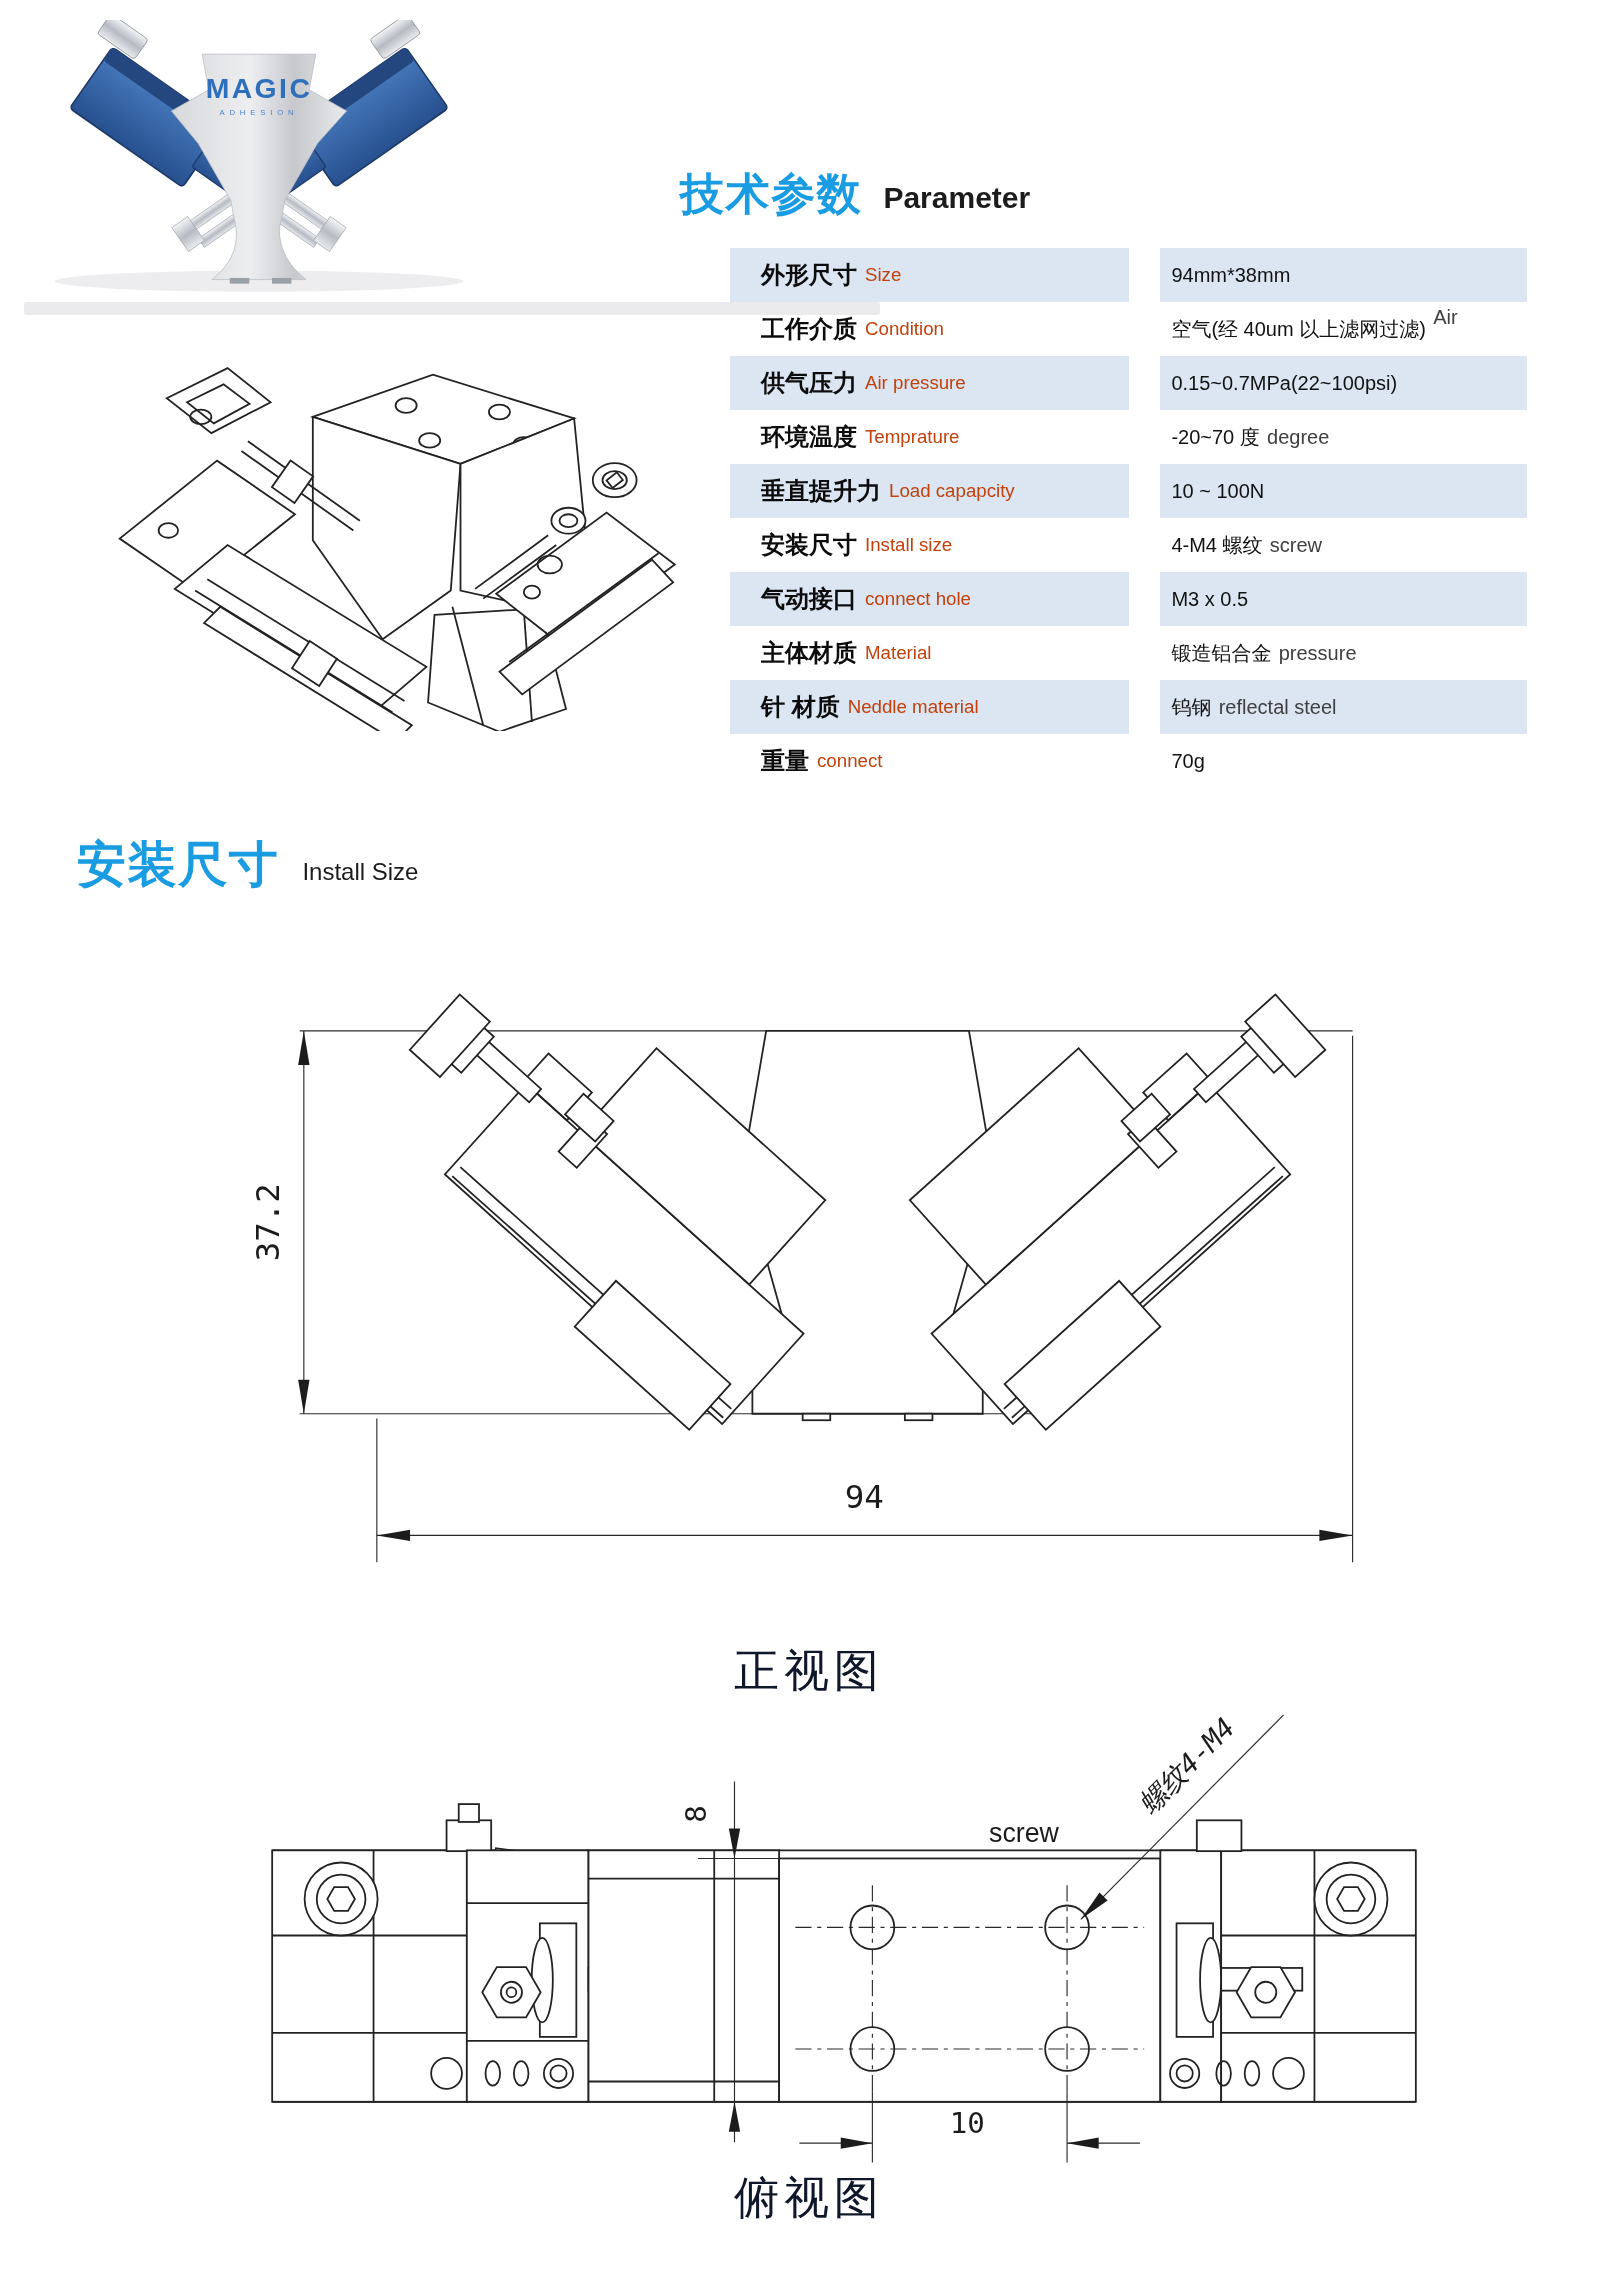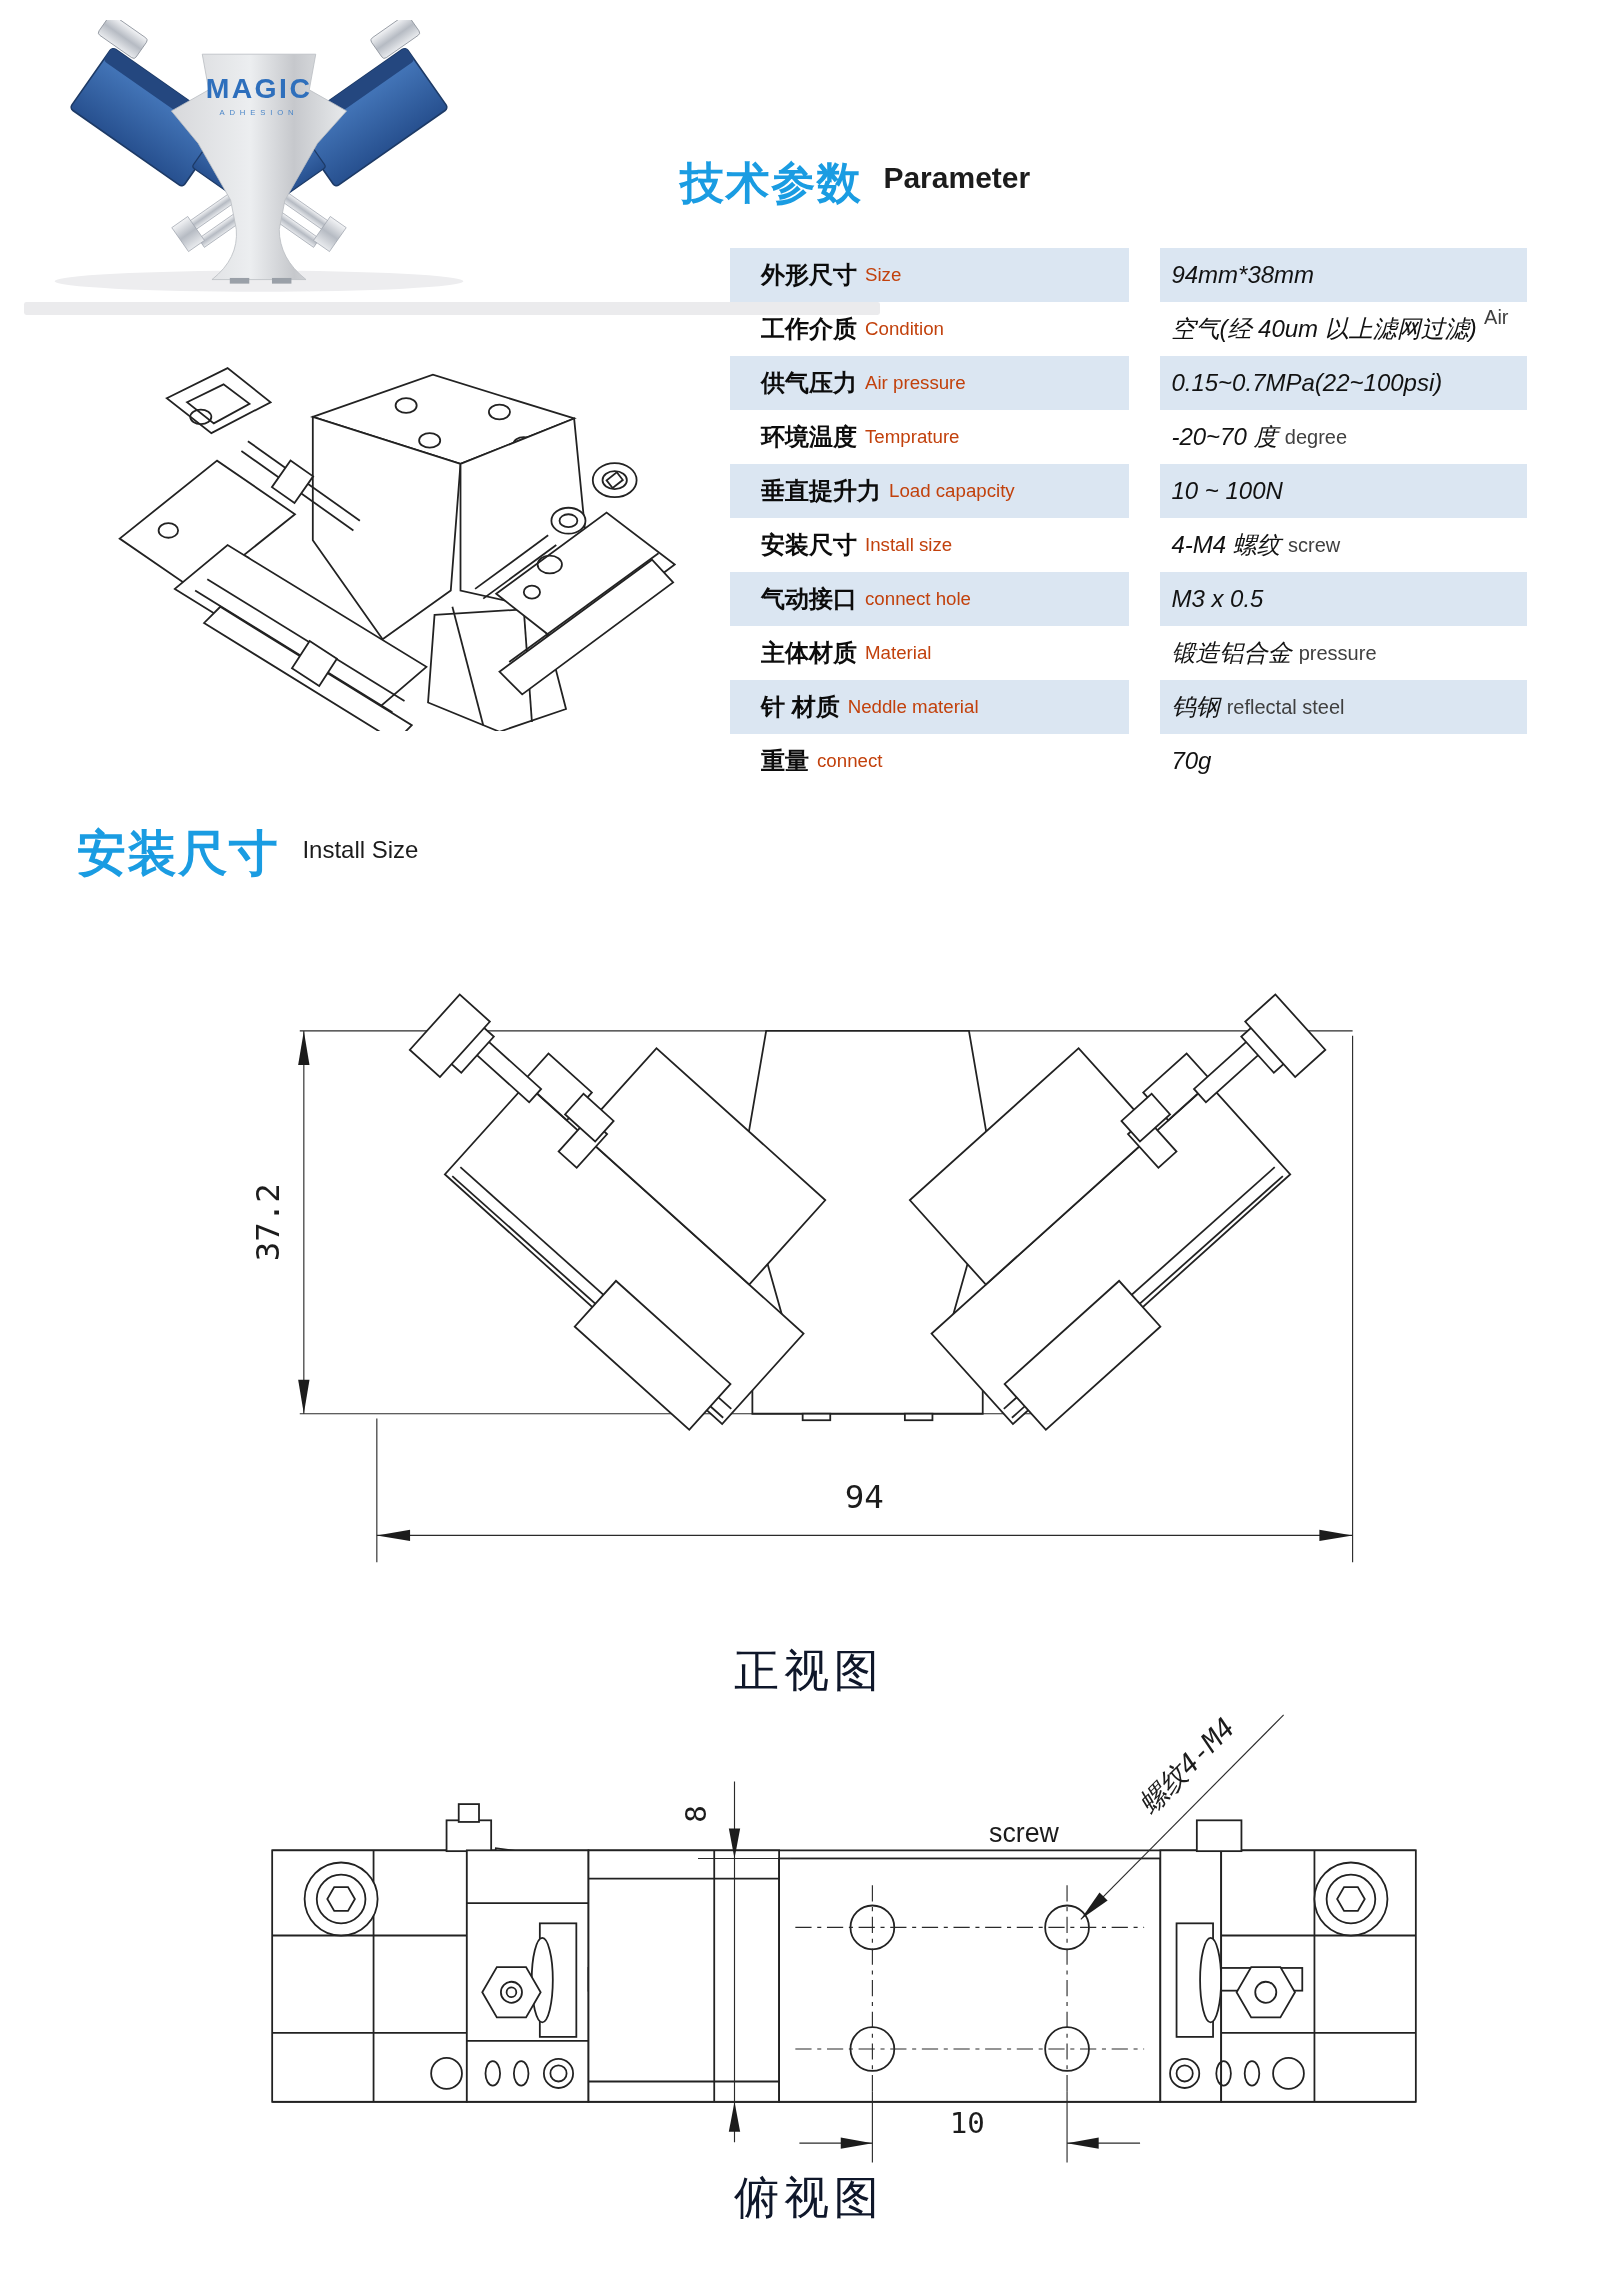--- a/index.html
+++ b/index.html
@@ -1,38 +1,38 @@
 <!DOCTYPE html>
 <html style="font-size:13px"><head>
 <meta charset="utf-8">
 <style>
   html,body{margin:0;padding:0;background:#fff;}
   #page{position:relative;width:1623px;height:2295px;background:#ffffff;overflow:hidden;
         font-family:"Liberation Sans","DejaVu Sans",sans-serif;color:#111;}
   .abs{position:absolute;}
 
   
-  .sec-head{display:flex;align-items:flex-start;}
+  .sec-head{display:flex;align-items:center;margin-top:11px;}
   .sec-head .zh{color:#1a9ce2;font-weight:bold;}
   .sec-head .en{color:#1c1c1c;}
   #param-head .zh{font-size:44px;letter-spacing:1.6px;}
   #param-head .en{font-size:30px;font-weight:bold;margin-left:21px;padding-top:7.3px;}
   #install-head .zh{font-size:49px;letter-spacing:1.6px;}
   #install-head .en{font-size:24px;font-weight:500;margin-left:23px;padding-top:14.6px;}
 
   
   #param-table{left:730px;top:248px;width:860px;}
   .prow{display:flex;height:54px;}
   .cell{display:flex;align-items:center;box-sizing:border-box;}
   .cell.lab{width:399px;padding-left:31px;}
   .cell.val{width:367px;margin-left:31px;padding-left:11.4px;overflow:visible;}
   .prow:nth-child(odd) .cell{background:#dbe6f2;}
   .zh-lab{font-size:24px;font-weight:bold;color:#0c0c0c;white-space:nowrap;}
   .en-lab{font-size:18.7px;color:#c2410c;margin-left:8px;white-space:nowrap;}
-  .v{font-size:24px;color:#121212;white-space:nowrap;font-style:italic;}
+  .v{font-size:20px;color:#121212;white-space:nowrap;}
   .v2{font-size:20px;color:#404040;margin-left:7.3px;white-space:nowrap;}
   .v2.sup{align-self:flex-start;margin-top:4px;}
 
   
   .view-label{font-size:45px;color:#0f172a;letter-spacing:4.9px;}
 
   
   .cad{font-family:"DejaVu Sans Mono","Liberation Mono",monospace;fill:#1c1c1c;}
   .ann{font-family:"Liberation Sans","DejaVu Sans",sans-serif;fill:#1c1c1c;}
 

